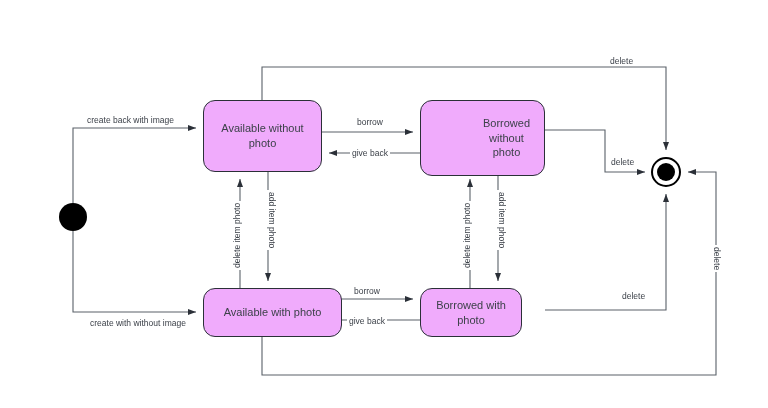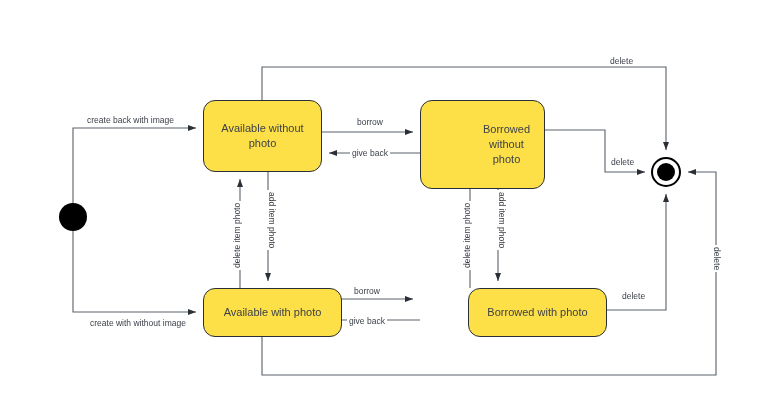--- a/index.html
+++ b/index.html
@@ -1,20 +1,20 @@
 <!DOCTYPE html>
 <html><head>
 <meta charset="utf-8">
 <style>
   html,body{margin:0;padding:0;background:#ffffff;}
   #canvas{position:relative;width:768px;height:408px;background:#ffffff;
           font-family:"Liberation Sans",sans-serif;overflow:hidden;}
   #canvas svg{position:absolute;left:0;top:0;width:768px;height:408px;}
   .state-box{position:absolute;border:1.6px solid #2b3038;border-radius:12px;
-             background:#fde047;display:flex;align-items:center;justify-content:center;
+             background:#f0abfc;display:flex;align-items:center;justify-content:center;
              text-align:center;box-sizing:border-box;}
   .state-label{font-size:11px;color:#3c4149;line-height:1.35;padding:0 6px;}
   .edge-label{position:absolute;font-size:8.5px;color:#3c4149;white-space:nowrap;
               background:#ffffff;padding:0 2px;}
   .rot-down{transform:rotate(90deg);transform-origin:left top;}
   .rot-up{transform:rotate(-90deg);transform-origin:left top;}
 </style>
 </head>
 <body>
 
@@ -61,29 +61,29 @@
     <circle cx="73" cy="217" r="14" fill="#000000"></circle>
 
     <circle cx="666" cy="172" r="14" fill="#ffffff" stroke="#000000" stroke-width="2"></circle>
     <circle cx="666" cy="172" r="9" fill="#000000"></circle>
   </svg>
 
   <div class="state-box" style="left:203px;top:100px;width:119px;height:72px;">
     <span class="state-label">Available without photo</span>
   </div>
 
-  <div class="state-box" style="left:420px;top:100px;width:125px;height:89px;padding-left:48px;">
+  <div class="state-box" style="left:420px;top:100px;width:125px;height:76px;padding-left:48px;">
     <span class="state-label">Borrowed without photo</span>
   </div>
 
   <div class="state-box" style="left:203px;top:288px;width:139px;height:49px;">
     <span class="state-label">Available with photo</span>
   </div>
 
-  <div class="state-box" style="left:420px;top:288px;width:139px;height:49px;margin-left:48px;">
+  <div class="state-box" style="left:420px;top:288px;width:102px;height:49px;">
     <span class="state-label">Borrowed with photo</span>
   </div>
 
   <div class="edge-label" style="left:85px;top:115px;">create back with image</div>
 
   <div class="edge-label" style="left:88px;top:318px;">create with without image</div>
 
   <div class="edge-label" style="left:355px;top:117px;">borrow</div>
 
   <div class="edge-label" style="left:350px;top:148px;">give back</div>

